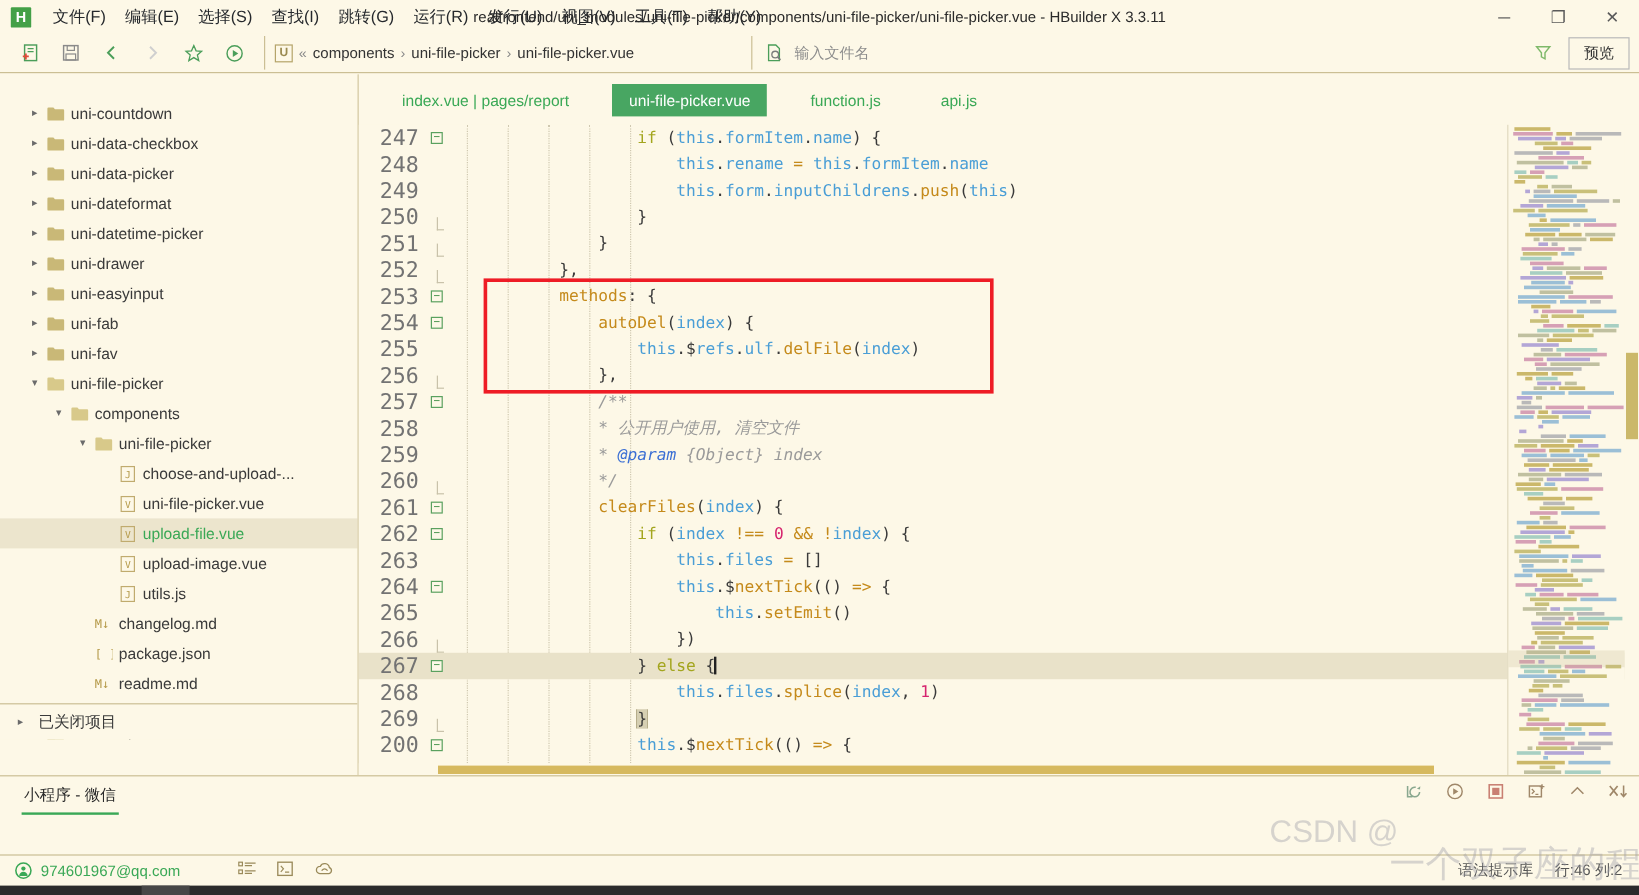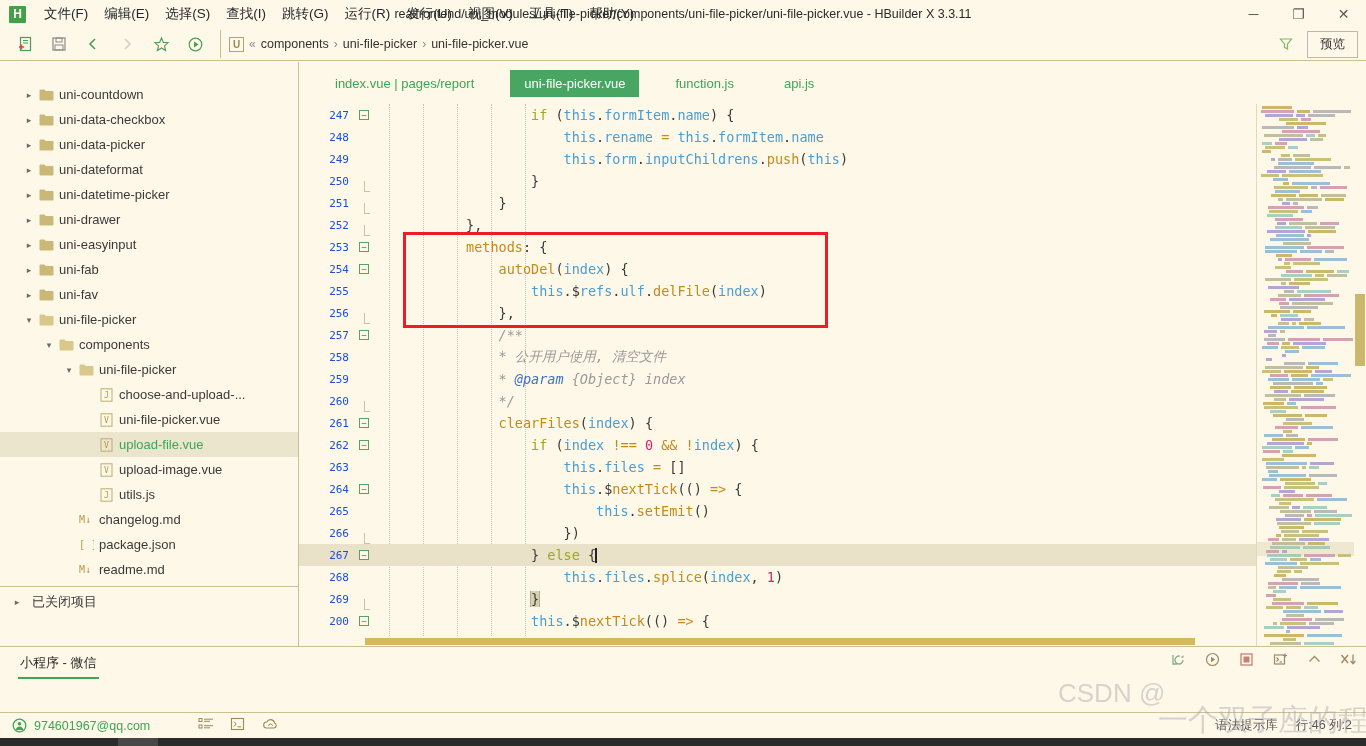--- a/index.html
+++ b/index.html
@@ -123,21 +123,21 @@
     overflow: hidden; background: #fdf8e7;
   }
   .code-scroll { position: relative; width: 1067px; }
   .cline {
     position: relative; display: flex; height: 22px; align-items: center;
     font-family: "DejaVu Sans Mono", "Liberation Mono", monospace; font-size: 13.5px;
   }
   .cline.active { background: #e9e2c9; }
   .gutter {
     width: 56px; flex: 0 0 56px; text-align: right; padding-right: 6px;
-    color: #1d4ed8; font-size: 11px;
+    color: #737373; font-size: 18px;
     font-family: "DejaVu Sans Mono", "Liberation Mono", monospace;
   }
   .fold {
     width: 18px; flex: 0 0 18px; display: flex; align-items: center;
     justify-content: center; position: relative;
   }
   .fold .box {
     width: 10px; height: 10px; border: 1px solid #5aa15f; color: #3f8f46;
     font-size: 9px; line-height: 8px; text-align: center; background: #fdf8e7;
     cursor: default;
@@ -316,20 +316,28 @@
     <div class="breadcrumb">
       <span class="bc-badge">U</span>
       <span class="bc-sep">«</span>
       <span class="bc-txt">components</span>
       <span class="bc-sep">›</span>
       <span class="bc-txt">uni-file-picker</span>
       <span class="bc-sep">›</span>
       <span class="bc-txt">uni-file-picker.vue</span>
     </div>
 
+    <div class="searchbox">
+      <svg width="17" height="17" viewBox="0 0 17 17">
+        <path d="M3.5 1.5 h6 l3 3 v10 h-9 Z" fill="none" stroke="#4b9e5a" stroke-width="1.1"></path>
+        <circle cx="9" cy="9.5" r="2.8" fill="none" stroke="#7a7a7a" stroke-width="1.1"></circle>
+        <line x1="11.1" y1="11.6" x2="13.4" y2="13.9" stroke="#7a7a7a" stroke-width="1.2"></line>
+      </svg>
+      <span class="search-ph">输入文件名</span>
+    </div>
 
     <div class="tb-right">
       <div class="tb-ico">
         <svg width="16" height="16" viewBox="0 0 16 16">
           <path d="M2.5 3 h11 L9.5 8 v5 l-3 -1.6 V8 Z" fill="none" stroke="#7fb96a" stroke-width="1.2"></path>
         </svg>
       </div>
       <button class="preview-btn">预览</button>
     </div>
   </div>

